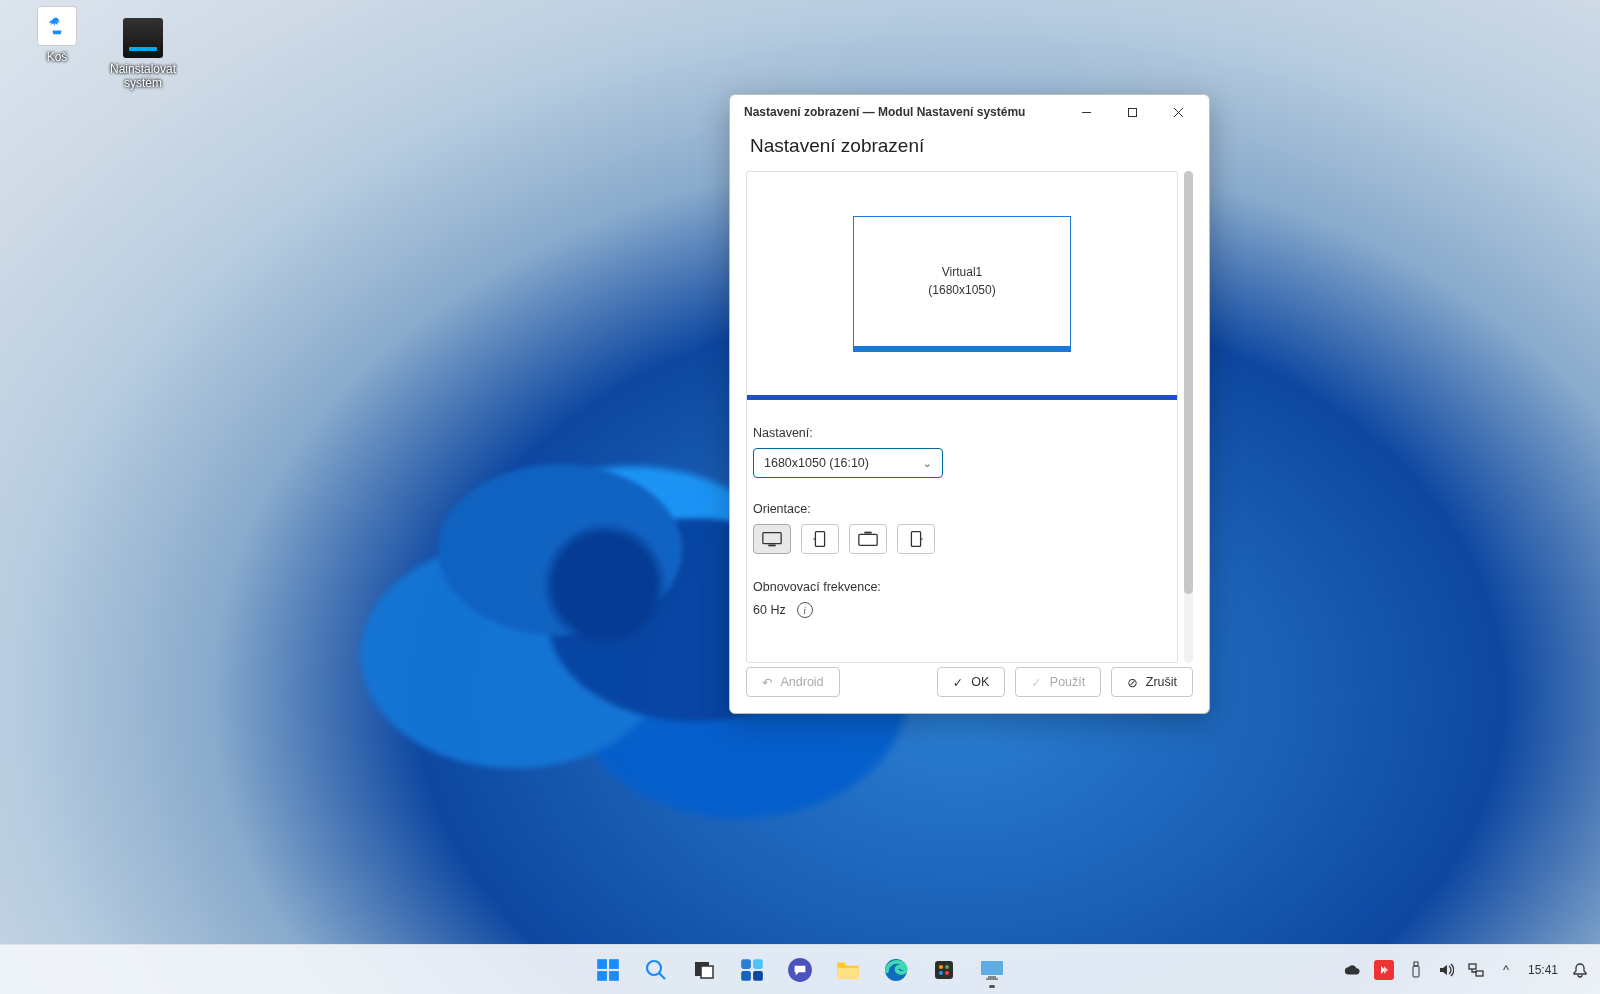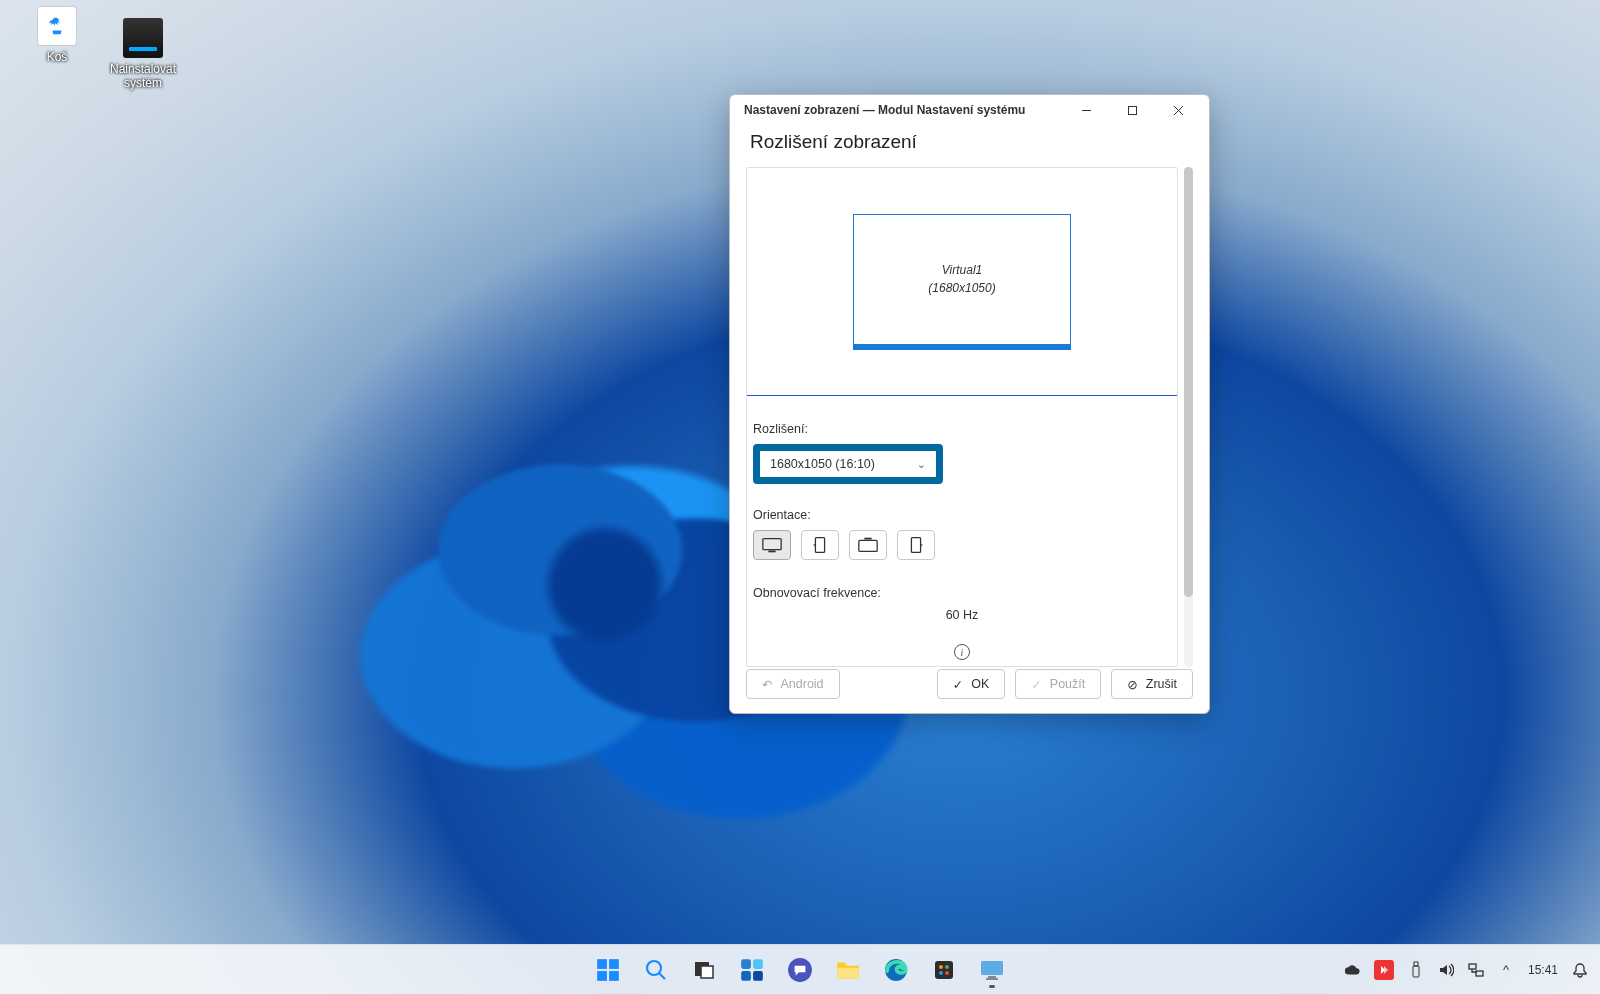--- a/index.html
+++ b/index.html
@@ -65,48 +65,47 @@
     flex:1; display:flex; position:relative; padding:0 16px;
   }
   .scroll-area {
     flex:1; border:1px solid #e0e0e0; border-radius:2px; background:#fff; margin-right:2px;
     position:relative;
   }
   .scrollbar { width:9px; background:#f2f2f2; border-radius:5px; margin-left:4px; }
   .scrollbar .thumb { width:100%; height:86%; background:#c7c7c7; border-radius:5px; }
 
   .display-canvas {
-    height:228px; border-bottom:1px solid #1d4ed8; display:flex; align-items:center; justify-content:center;
+    height:228px; border-bottom:5px solid #1d4ed8; display:flex; align-items:center; justify-content:center;
     position:relative;
-    font-style:italic;
   }
   .monitor-box {
     width:218px; height:136px; border:1px solid #1a78d6; border-bottom:6px solid #1a78d6;
     display:flex; flex-direction:column; align-items:center; justify-content:center;
     font-size:12px; color:#333; line-height:18px;
   }
 
   .form { padding:26px 6px 6px 6px; }
   .lbl { font-size:12.5px; color:#333; margin-bottom:8px; display:block; }
   .combo {
-    width:190px; height:40px; border:7px solid #0369a1; border-radius:4px;
+    width:190px; height:30px; border:1px solid #0369a1; border-radius:4px;
     display:flex; align-items:center; padding:0 10px; font-size:12.5px; color:#333;
     justify-content:space-between; margin-bottom:24px; cursor:pointer; background:#fff;
   }
   .chev { font-size:11px; color:#666; }
 
   .orient-row { display:flex; gap:10px; margin-bottom:26px; }
   .orient-btn {
     width:38px; height:30px; border:1px solid #c8c8c8; border-radius:4px;
     display:flex; align-items:center; justify-content:center; cursor:pointer; background:#fff;
   }
   .orient-btn.active { background:#e8e8e8; border-color:#aaa; }
   .orient-btn svg { width:22px; height:18px; }
 
-  .refresh-row { display:flex; align-items:center; gap:22px; font-size:12.5px; color:#333;flex-direction:column; }
+  .refresh-row { display:flex; align-items:center; gap:11px; font-size:12.5px; color:#333; }
   .info-ic { width:16px; height:16px; border:1.3px solid #555; border-radius:50%; display:inline-flex; align-items:center; justify-content:center; font-size:10px; font-style:italic; font-family:serif; color:#555;}
 
   .btnbar {
     height:50px; border-top:0; display:flex; align-items:center; gap:10px; padding:0 16px 12px;
   }
   .btn {
     height:30px; padding:0 15px; border:1px solid #c8c8c8; border-radius:4px;
     background:#fff; display:flex; align-items:center; gap:8px; font-size:12.5px; color:#333; cursor:pointer;
   }
   .btn.disabled { color:#aaa; cursor:default; }
@@ -174,34 +173,34 @@
           </svg>
       </div>
       <div class="winbtn close">
         <svg width="11" height="11">
             <line x1="1" y1="1" x2="10" y2="10" stroke="#333" stroke-width="1"></line>
             <line x1="10" y1="1" x2="1" y2="10" stroke="#333" stroke-width="1"></line>
           </svg>
       </div>
     </div>
 
-    <div class="heading">Rozlišení zobrazení</div>
+    <div class="heading">Nastavení zobrazení</div>
 
     <div class="content">
       <div class="scroll-area">
 
         <div class="display-canvas">
           <div class="monitor-box">
             <div>Virtual1</div>
             <div>(1680x1050)</div>
           </div>
         </div>
 
         <div class="form">
-          <span class="lbl">Rozlišení:</span>
+          <span class="lbl">Nastavení:</span>
           <div class="combo">
             <span>1680x1050 (16:10)</span>
             <span class="chev">⌄</span>
           </div>
 
           <span class="lbl">Orientace:</span>
           <div class="orient-row">
             <div class="orient-btn active">
               <svg viewBox="0 0 24 18">
                   <rect x="2" y="2" width="20" height="12" rx="1" fill="none" stroke="#333" stroke-width="1.4"></rect>

